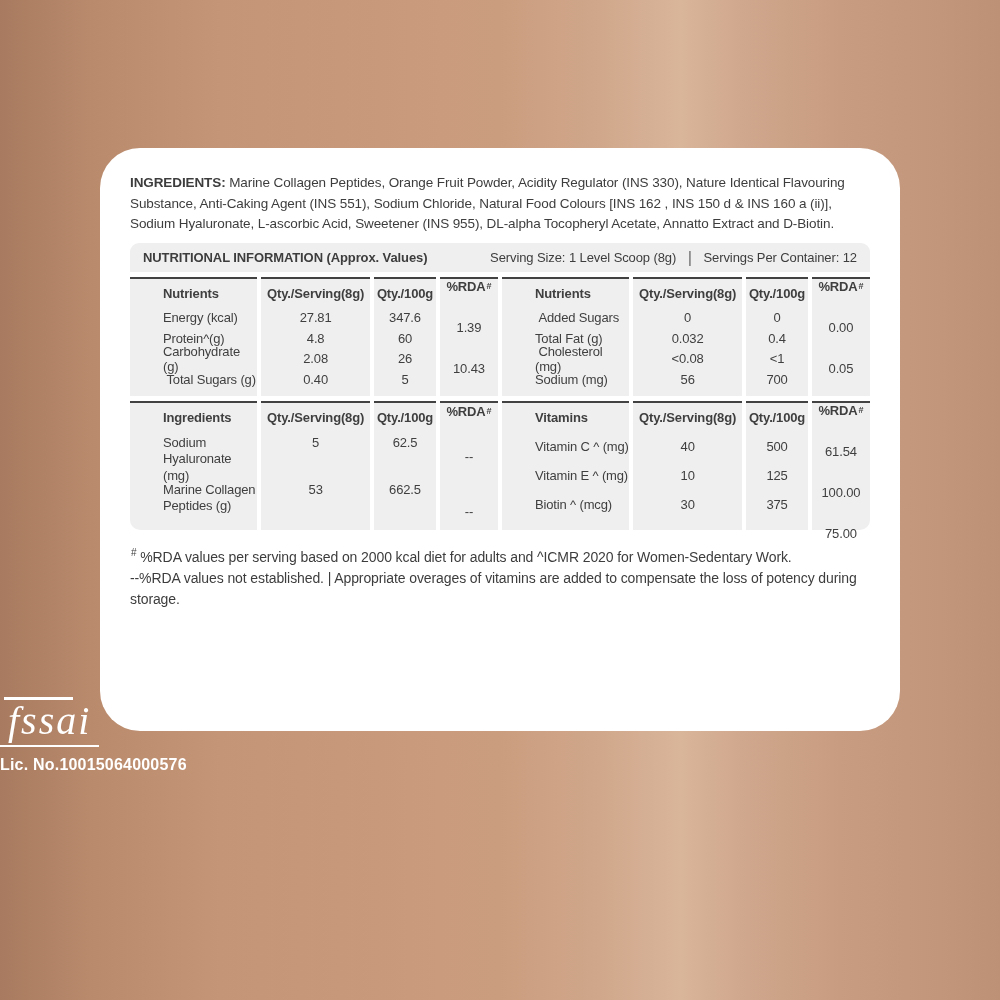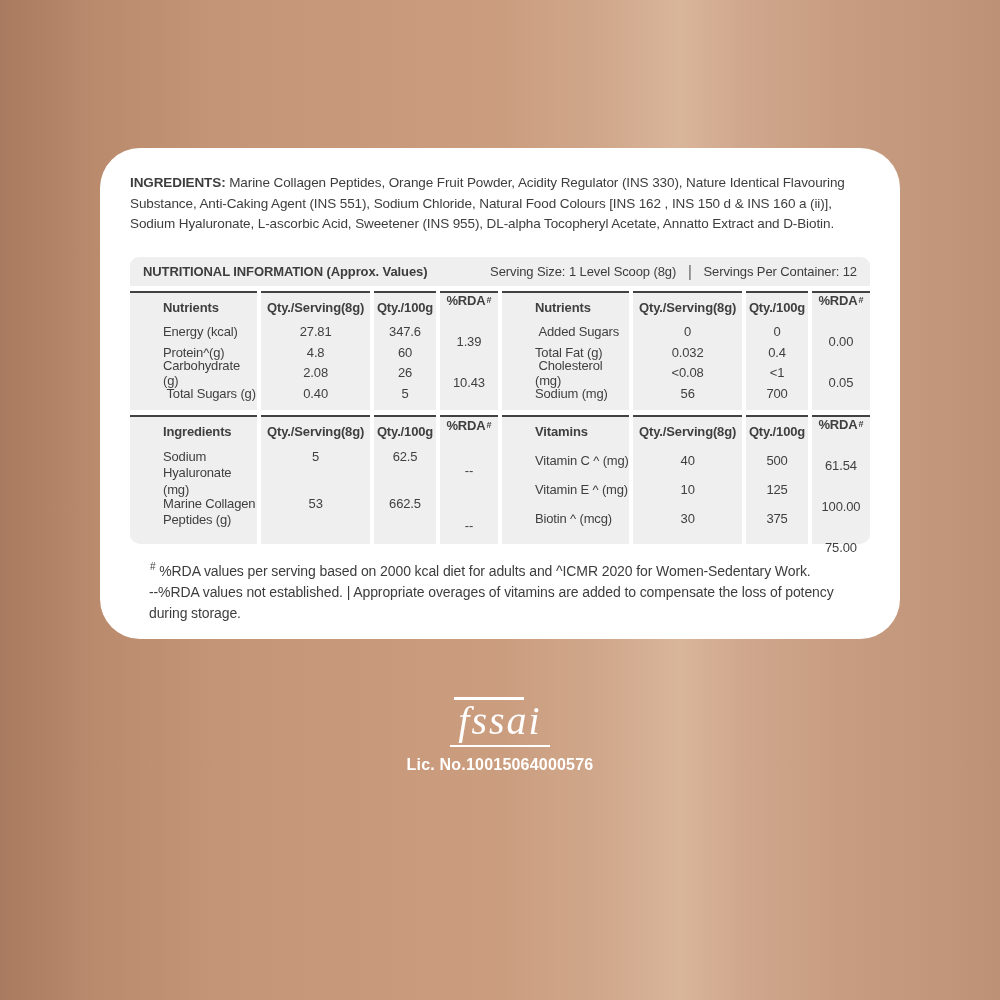--- a/index.html
+++ b/index.html
@@ -7,31 +7,31 @@
   body {
     font-family:"Liberation Sans", sans-serif;
     background:linear-gradient(90deg,
       #a87a5f 0%, #b98a6c 9%, #c49577 22%, #c9997b 38%,
       #cb9d7f 50%, #d0a78b 60%, #d9b59a 68%, #d0a88d 74%,
       #c89c80 84%, #c2967a 94%, #bd9175 100%);
     position:relative; overflow:hidden;
     color:#3d3d3d;
   }
   .card {
-    position:absolute; left:100px; top:148px; width:800px; height:491px;
+    position:absolute; left:100px; top:148px; width:800px; height:583px;
     background:#ffffff; border-radius:40px;
     padding:25px 30px 0 30px; overflow:hidden;
   }
   .ingredients {
     font-size:13.5px; line-height:1.52; letter-spacing:-0.1px; color:#3d3d3d;
   }
   .ingredients b { font-weight:bold; }
   
   .banner {
-    margin-top:22px; height:29px; background:#efefef;
+    margin-top:8px; height:29px; background:#efefef;
     border-radius:9px 9px 0 0;
     display:flex; align-items:center; justify-content:space-between;
     padding:0 13px; font-size:13px; margin-bottom:5px;
   }
   .banner-title { font-weight:bold; letter-spacing:-0.1px; }
   .banner-right { display:flex; align-items:center; letter-spacing:-0.1px;justify-content:center; }
   .vbar { margin:0 12px; font-weight:400; color:#4a4a4a; transform:scaleY(1.25); }
   .section { display:flex; gap:4px; margin-bottom:5px; }
   .s1 { height:119px; }
   .s2 { height:129px; margin-bottom:0; }
@@ -46,25 +46,25 @@
   .cell.head { height:29px; font-weight:bold; }
   .col.c0 .cell { justify-content:flex-start; padding-left:13px;
                   white-space:pre-wrap; text-align:left;margin-left:20px; }
   .s1 .cell.val { height:20.5px; }
   .s2 .half-left .cell.val { height:47px; align-items:flex-start; padding-top:3px; line-height:1.3; }
   .s2 .half-right .cell.val { height:29px; }
   .s2 .half-left .col:first-child { border-bottom-left-radius:10px; }
   .s2 .half-right .col:last-child { border-bottom-right-radius:10px; }
   sup { font-size:9px; line-height:0; margin-left:1px; }
   .footnote {
-    margin-top:17px; font-size:14px; line-height:1.5; letter-spacing:-0.1px; color:#3d3d3d;margin-left:19px;
+    margin-top:17px; font-size:14px; line-height:1.5; letter-spacing:-0.1px; color:#3d3d3d;
   }
   .footnote sup { font-size:10px; }
   
-  .fssai-wrap { position:absolute; left:0; right:0; top:697px; text-align:center; color:#ffffff; }
+  .fssai-wrap { position:absolute; left:0; right:0; top:697px; text-align:left; color:#ffffff; }
   .fssai-logo {
     display:inline-block; position:relative;
     font-family:"Liberation Serif", serif; font-style:italic;
     font-size:40px; line-height:1.05; letter-spacing:2px;
     padding:3px 8px 5px 8px;
   }
   .fssai-logo::before {
     content:""; position:absolute; top:0; left:4px; right:26px; height:2.5px; background:#ffffff;
   }
   .fssai-logo::after {

